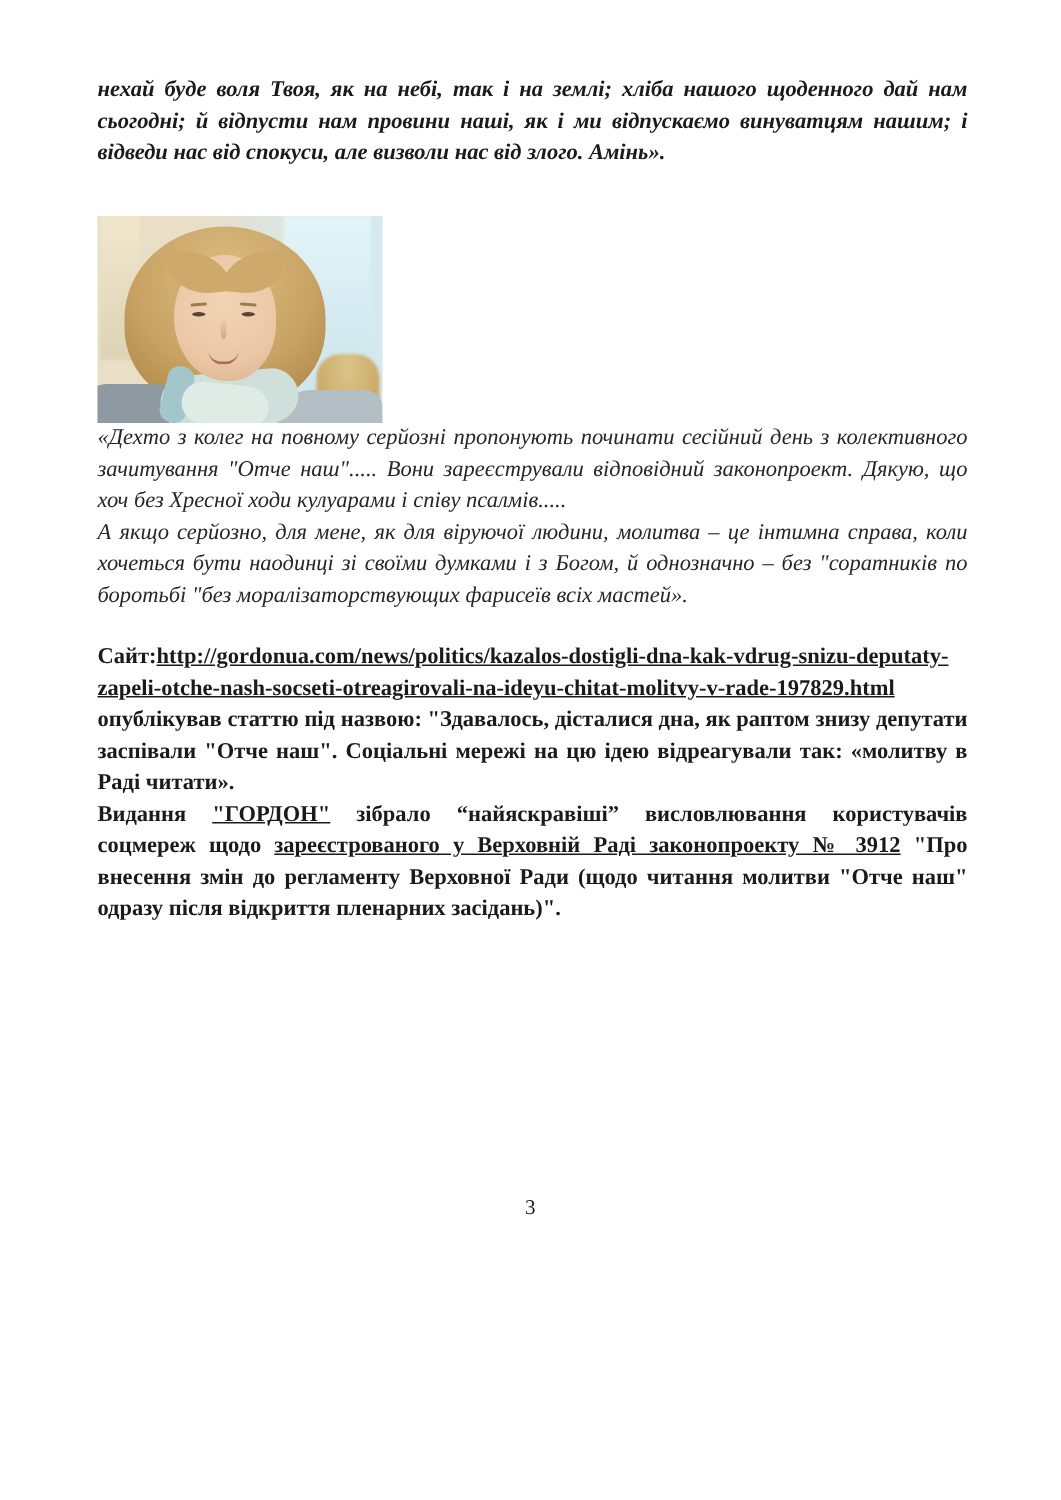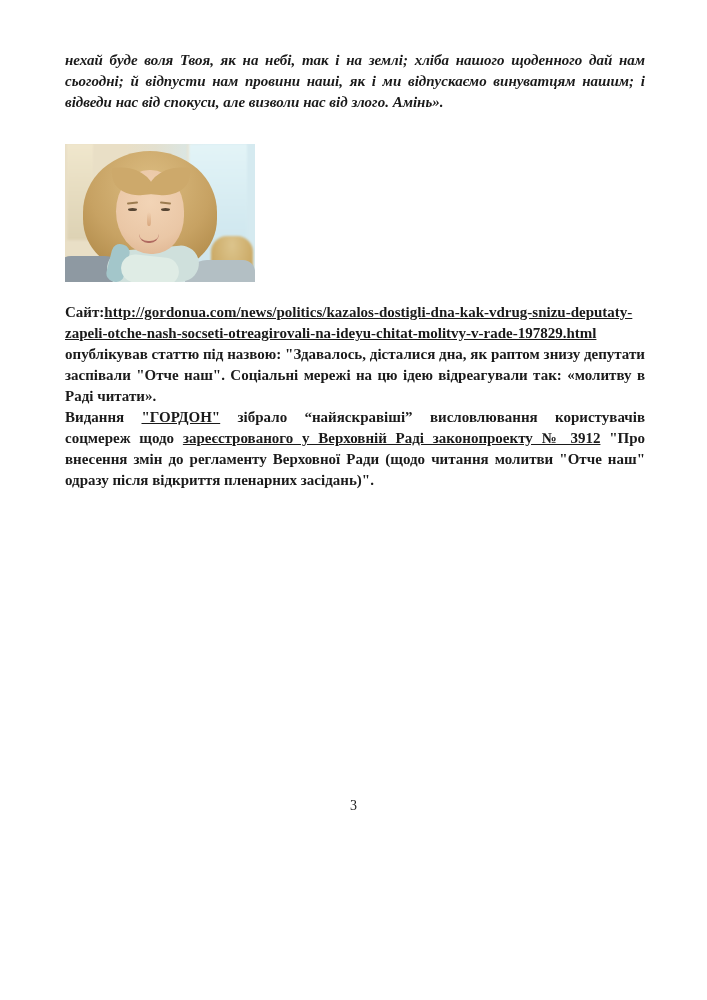--- a/index.html
+++ b/index.html
@@ -116,20 +116,22 @@
     <div class="ph-brow l"></div>
     <div class="ph-brow r"></div>
     <div class="ph-eye l"></div>
     <div class="ph-eye r"></div>
     <div class="ph-nose"></div>
     <div class="ph-mouth"></div>
   </div>
 
 
 
+  <p class="quote">«Дехто з колег на повному серйозні пропонують починати сесійний день з колективного зачитування "Отче наш"..... Вони зареєстрували відповідний законопроект. Дякую, що хоч без Хресної ходи кулуарами і співу псалмів.....</p>
+  <p class="quote">А якщо серйозно, для мене, як для віруючої людини, молитва – це інтимна справа, коли хочеться бути наодинці зі своїми думками і з Богом, й однозначно – без "соратників по боротьбі "без моралізаторствующих фарисеїв всіх мастей».</p>
 
   <p class="bold-para site-para"><span>Сайт:</span><a class="link">http://gordonua.com/news/politics/kazalos-dostigli-dna-kak-vdrug-snizu-deputaty-zapeli-otche-nash-socseti-otreagirovali-na-ideyu-chitat-molitvy-v-rade-197829.html</a><span> опублікував статтю під назвою: "Здавалось, дісталися дна, як раптом знизу депутати заспівали "Отче наш". Соціальні мережі на цю ідею відреагували так: «молитву в Раді читати».</span></p>
 
   <p class="bold-para"><span>Видання </span><a class="link">"ГОРДОН"</a><span> зібрало  “найяскравіші”  висловлювання  користувачів соцмереж щодо </span><span class="u">зареєстрованого  у Верховній  Раді законопроекту  № 3912</span><span> "Про внесення змін до регламенту Верховної Ради (щодо читання молитви "Отче наш" одразу після відкриття пленарних засідань)".</span></p>
 
   <div class="page-number">3</div>
 
 </div>
 
 </body></html>

